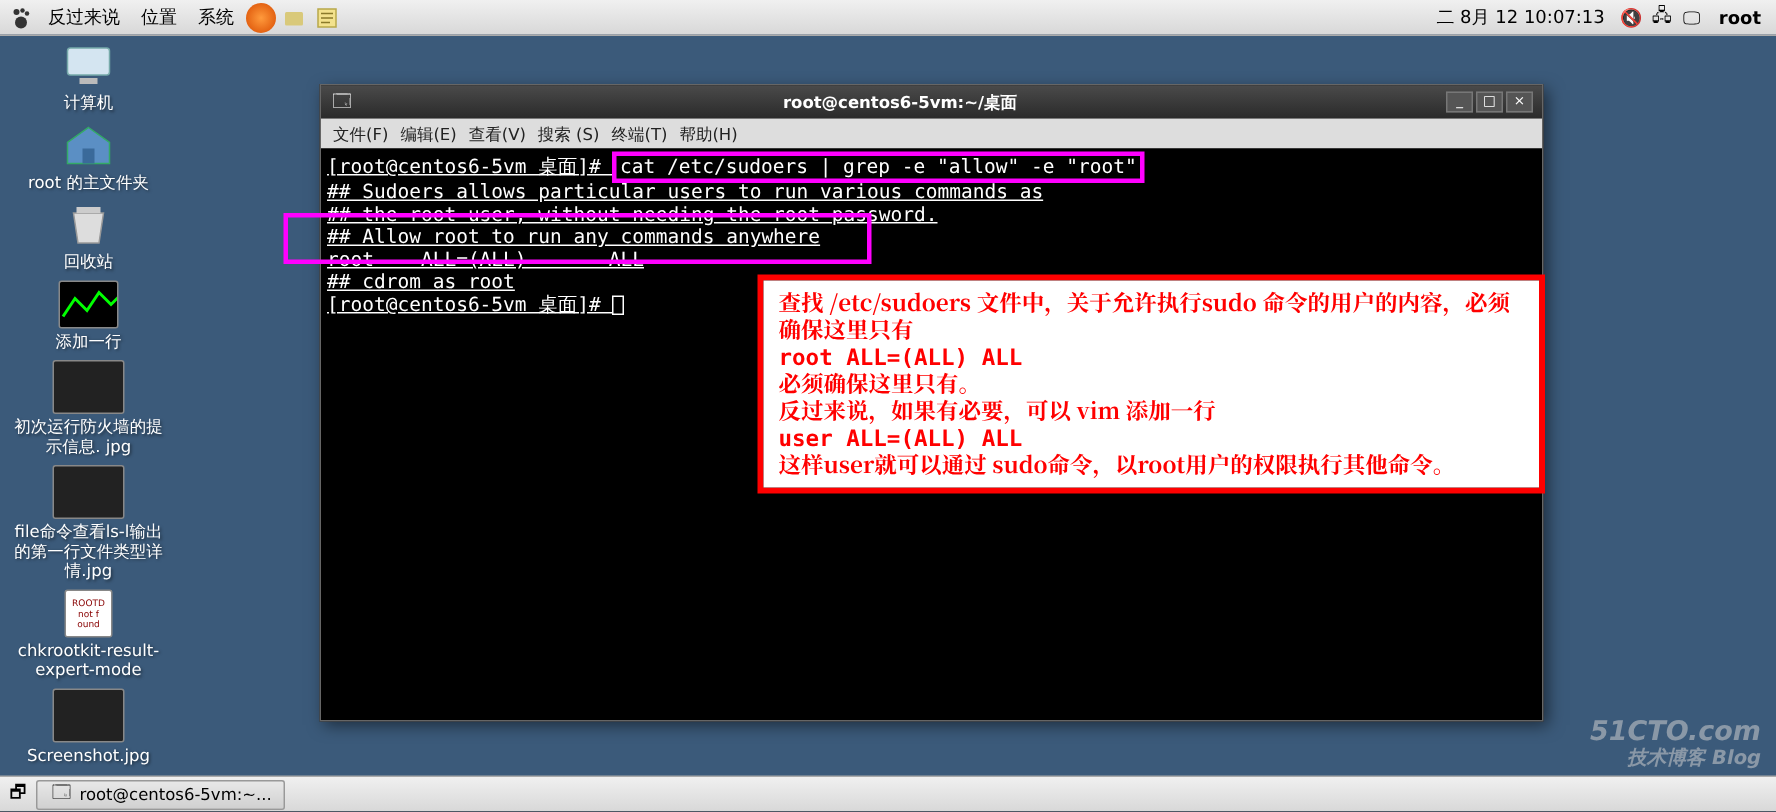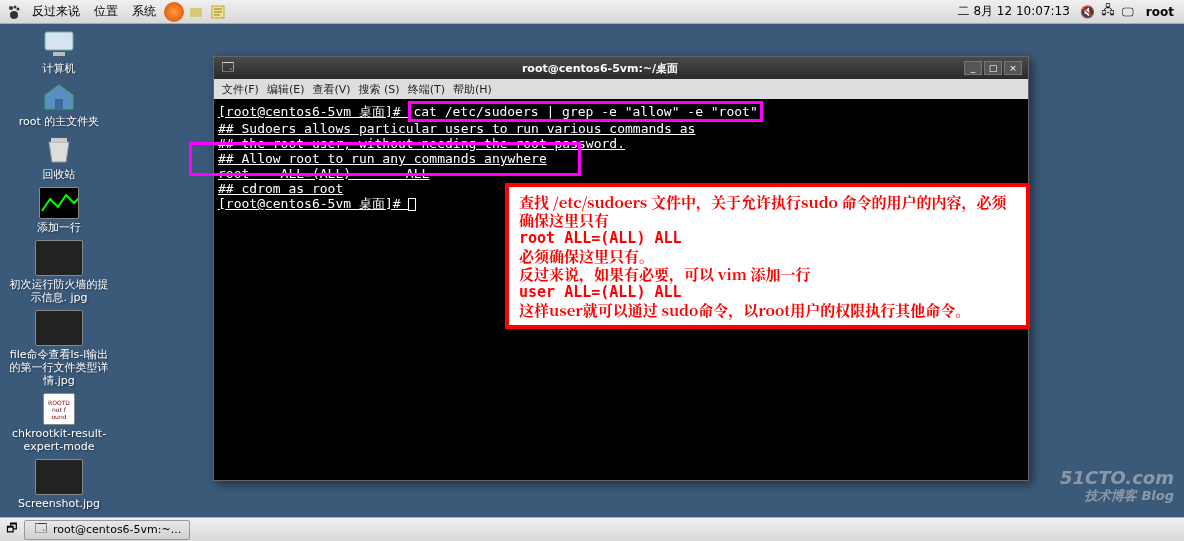--- a/index.html
+++ b/index.html
@@ -40,21 +40,21 @@
 .hl-magenta1 { border:3px solid #f0f; display:inline-block; padding:0 2px; margin-bottom:-1px; }
 .hl-magenta2 { border:3px solid #f0f; position:absolute; }
 .cursor { display:inline-block; width:8px; height:13px; border:1px solid #fff; vertical-align:middle; }
 
 
 .anno-wrap { position:absolute; border:4px solid #f00; background:#000; }
 .anno-inner { background:#fff; padding:6px 10px; color:#f00; font-family:"Noto Serif CJK SC",serif; font-size:15px; line-height:18px; font-weight:bold; }
 .anno-inner .mono { font-family:"DejaVu Sans Mono",monospace; }
 
 
-.watermark { position:absolute; bottom:36px; right:10px; color:#ccc; font-size:18px; font-style:italic; font-weight:bold; opacity:0.55; text-align:right; line-height:18px; }
+.watermark { position:absolute; bottom:26px; right:10px; color:#ccc; font-size:18px; font-style:italic; font-weight:bold; opacity:0.55; text-align:right; line-height:18px; }
 .watermark .sub { font-size:13px; }
 .toolbar-ico{width:20px;height:20px;border-radius:50%;}
 .sysicon{width:16px;height:16px;display:inline-flex;align-items:center;justify-content:center;font-size:12px;}
 </style>
 </head>
 <body>
 
 <div class="top-panel">
   <div class="panel-left">
     <span class="panel-icon">

